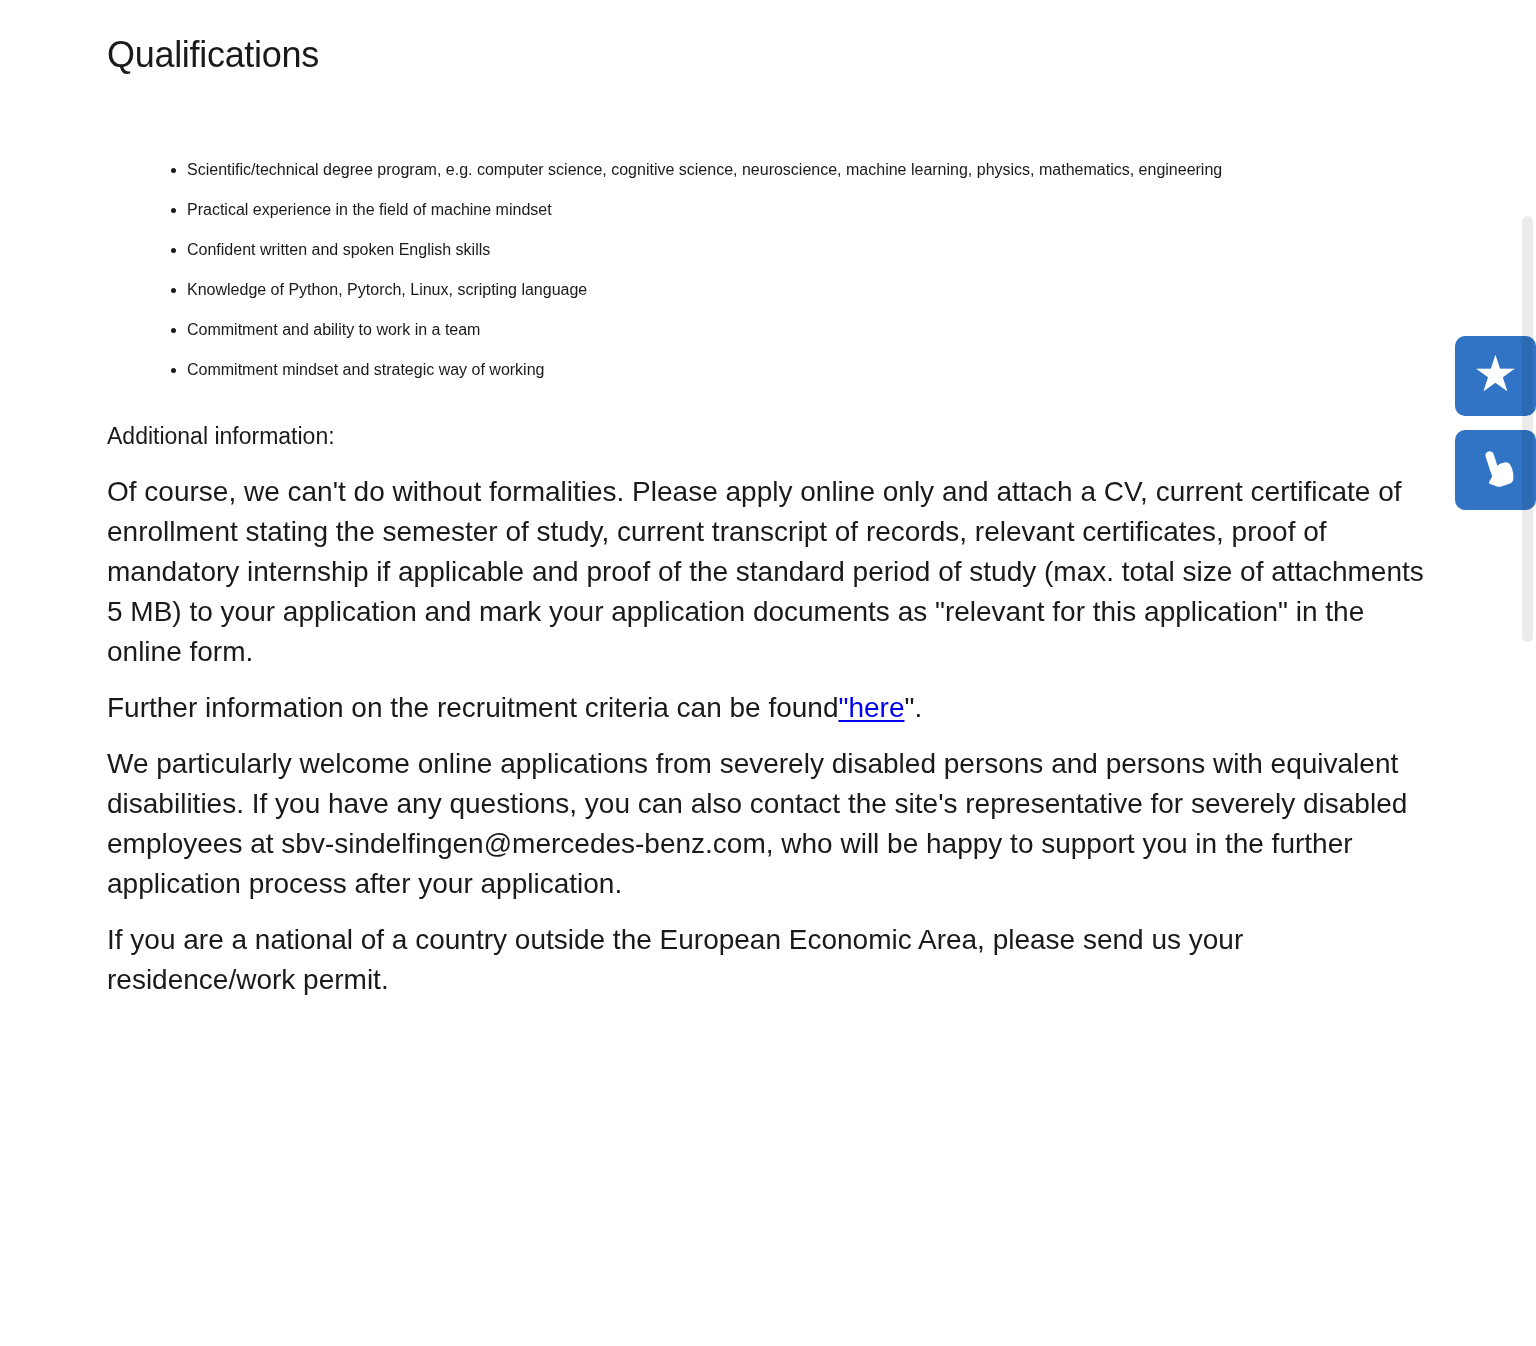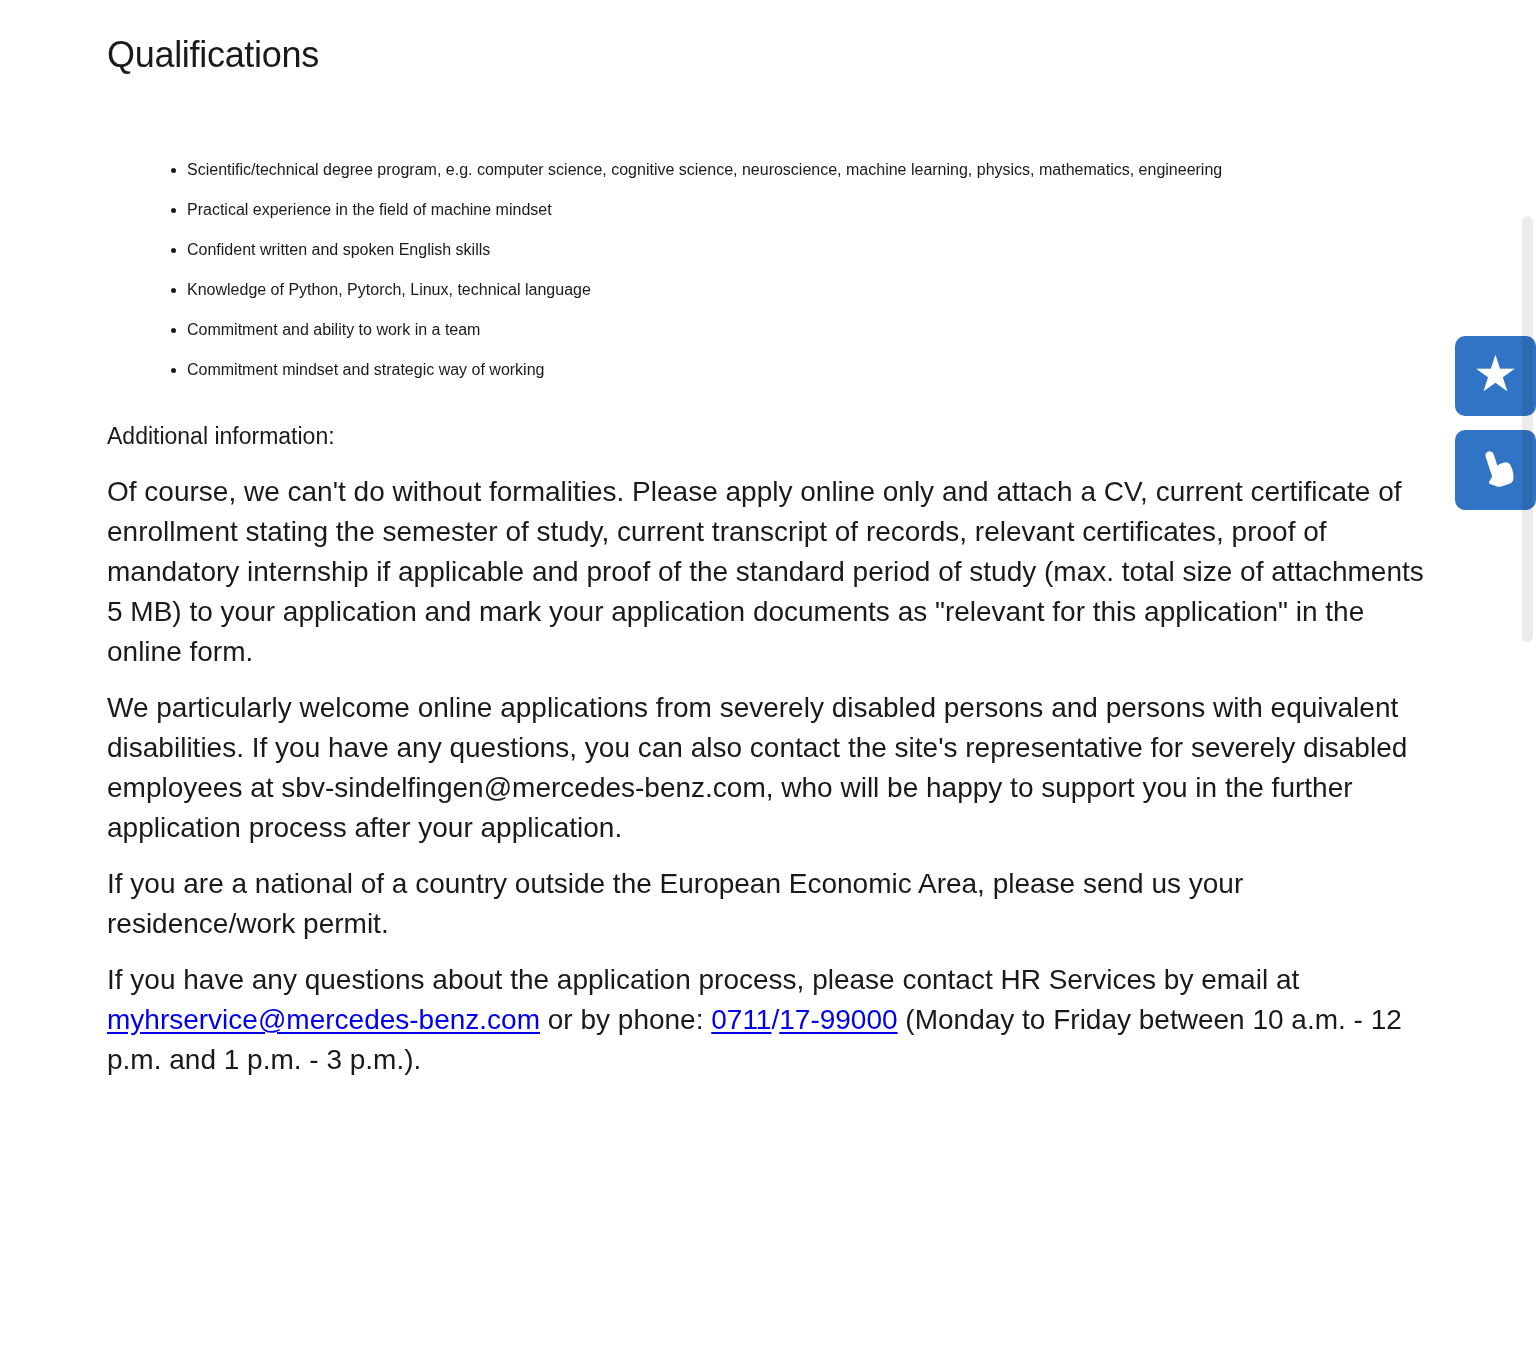--- a/index.html
+++ b/index.html
@@ -72,32 +72,32 @@
 </head>
 <body>
 
 <div class="content">
   <h1 class="page-title">Qualifications</h1>
 
   <ul class="qualifications">
       <li>Scientific/technical degree program, e.g. computer science, cognitive science, neuroscience, machine learning, physics, mathematics, engineering</li>
       <li>Practical experience in the field of machine mindset</li>
       <li>Confident written and spoken English skills</li>
-      <li>Knowledge of Python, Pytorch, Linux, technical language</li>
+      <li>Knowledge of Python, Pytorch, Linux, scripting language</li>
       <li>Commitment and ability to work in a team</li>
       <li>Commitment mindset and strategic way of working</li>
     </ul>
 
   <p class="additional-label">Additional information:</p>
 
   <div class="paragraphs">
       <p>Of course, we can't do without formalities. Please apply online only and attach a CV, current certificate of enrollment stating the semester of study, current transcript of records, relevant certificates, proof of mandatory internship if applicable and proof of the standard period of study (max. total size of attachments 5 MB) to your application and mark your application documents as "relevant for this application" in the online form.</p>
+      <p>Further information on the recruitment criteria can be found<a class="link">"here</a>".</p>
       <p>We particularly welcome online applications from severely disabled persons and persons with equivalent disabilities. If you have any questions, you can also contact the site's representative for severely disabled employees at sbv-sindelfingen@mercedes-benz.com, who will be happy to support you in the further application process after your application.</p>
       <p>If you are a national of a country outside the European Economic Area, please send us your residence/work permit.</p>
-      <p>If you have any questions about the application process, please contact HR Services by email at <a class="link">myhrservice@mercedes-benz.com</a> or by phone: <a class="link">0711</a><span class="blue">/</span><a class="link">17-99000</a> (Monday to Friday between 10 a.m. - 12 p.m. and 1 p.m. - 3 p.m.).</p>
     </div>
 </div>
 
 <button class="fab fab-star">
   <span class="star-glyph">★</span>
 </button>
 
 <button class="fab fab-hand">
   <span>
     <svg class="hand-svg" viewBox="0 0 24 24" aria-hidden="true">

